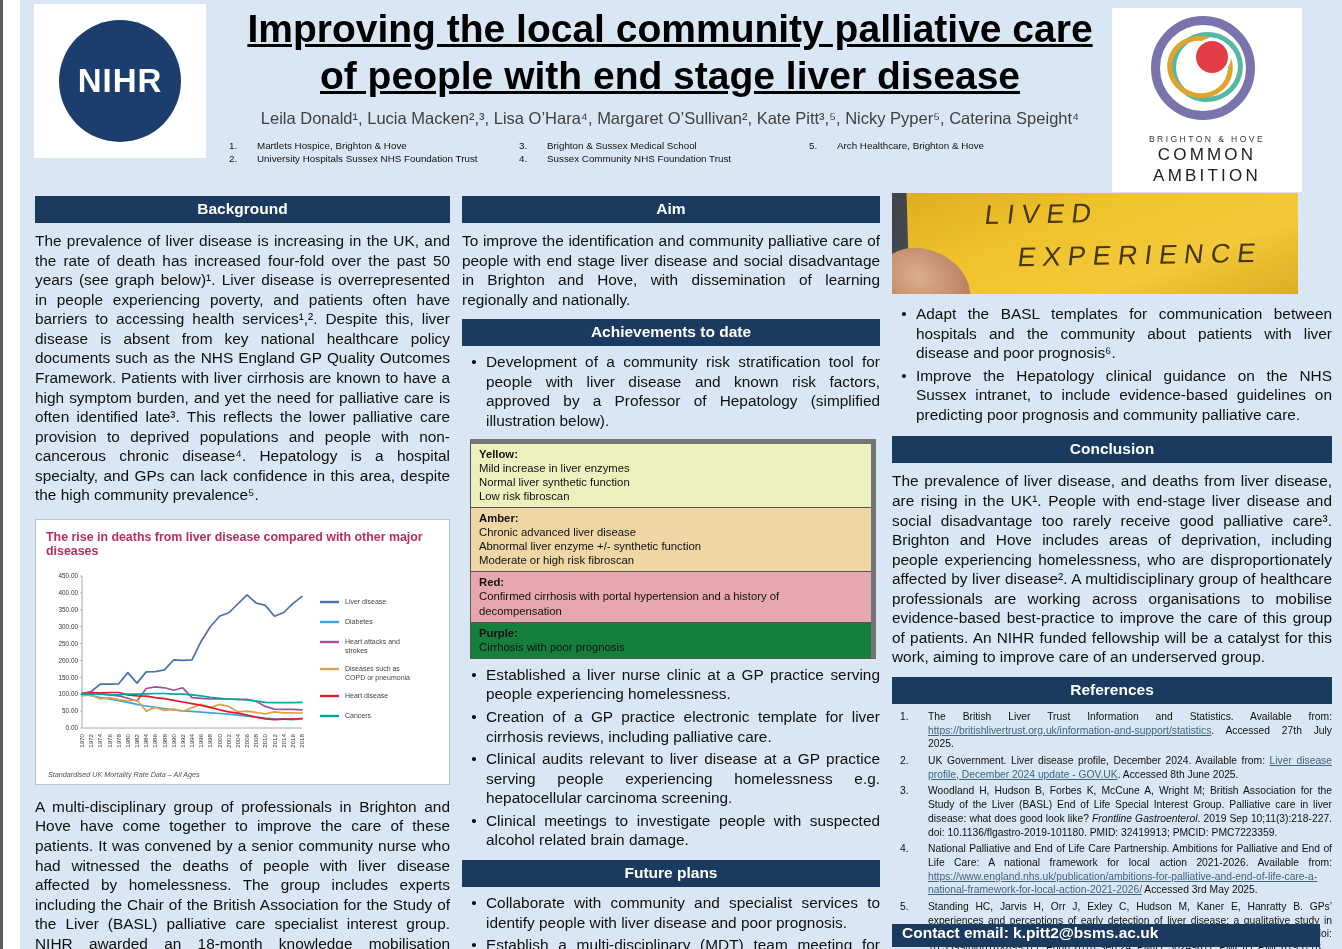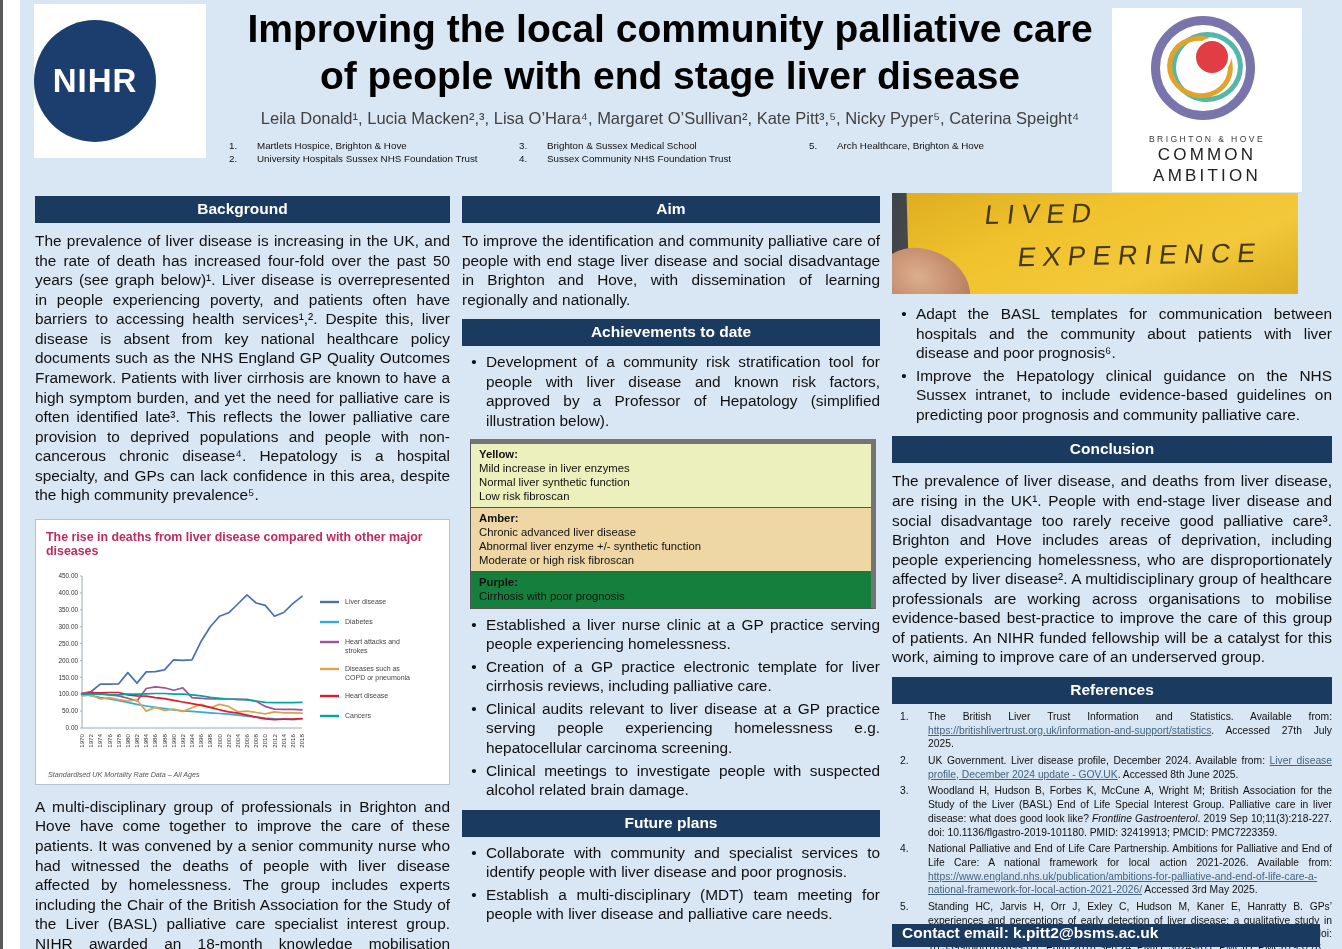--- a/index.html
+++ b/index.html
@@ -2,25 +2,25 @@
 <html><head>
 <meta charset="utf-8">
 <style>
   html,body{margin:0;padding:0;background:#e8e8e8;}
   *{box-sizing:border-box;font-family:"Liberation Sans",sans-serif;}
   .page{position:relative;width:1342px;height:949px;background:#ffffff;overflow:hidden;}
   .edge-strip{position:absolute;left:0;top:0;width:3px;height:100%;background:#5b5b5b;}
   .poster{position:absolute;left:20px;top:0;right:0;bottom:0;background:#d9e7f4;}
 
   
-  .nihr-box{position:absolute;left:14px;top:4px;width:172px;height:154px;background:#fff;display:flex;align-items:center;justify-content:flex-start;}
+  .nihr-box{position:absolute;left:14px;top:4px;width:172px;height:154px;background:#fff;display:flex;align-items:center;justify-content:center;}
   .nihr-circle{width:122px;height:122px;border-radius:50%;background:#1b3e6e;display:flex;align-items:center;justify-content:center;}
   .nihr-circle span{color:#fff;font-weight:bold;font-size:33px;letter-spacing:1px;}
   .title-wrap{position:absolute;left:205px;top:6px;width:890px;text-align:center;}
-  .poster-title{margin:0;font-size:39px;line-height:1.2;font-weight:bold;color:#000;}
+  .poster-title{margin:0;font-size:39px;line-height:1.2;font-weight:bold;color:#000;text-decoration:underline;}
   .authors{margin-top:9px;font-size:16.5px;color:#404040;}
   .affils{display:flex;text-align:left;margin-top:12px;padding-left:4px;}
   .af-col{display:flex;flex-direction:column;gap:2px;}
   .af-col1{width:290px;}
   .af-col2{width:290px;}
   .af-row{display:flex;font-size:9.8px;color:#111;}
   .af-n{width:16px;flex:none;}
   .af-t{padding-left:12px;}
   .ca-box{position:absolute;right:40px;top:8px;width:190px;height:184px;background:#fff;display:flex;flex-direction:column;align-items:center;}
   .ca-rings{position:relative;width:116px;height:112px;margin-top:8px;}
@@ -230,20 +230,24 @@
             <div class="risk-line">Mild increase in liver enzymes</div>
             <div class="risk-line">Normal liver synthetic function</div>
             <div class="risk-line">Low risk fibroscan</div>
           </div>
           <div class="risk-row" style="background: rgb(238, 215, 164);">
             <div class="risk-label">Amber:</div>
             <div class="risk-line">Chronic advanced liver disease</div>
             <div class="risk-line">Abnormal liver enzyme +/- synthetic function</div>
             <div class="risk-line">Moderate or high risk fibroscan</div>
           </div>
+          <div class="risk-row" style="background: rgb(231, 167, 175);">
+            <div class="risk-label">Red:</div>
+            <div class="risk-line">Confirmed cirrhosis with portal hypertension and a history of decompensation</div>
+          </div>
           <div class="risk-row" style="background: #15803d;">
             <div class="risk-label">Purple:</div>
             <div class="risk-line">Cirrhosis with poor prognosis</div>
           </div>
         </div>
 
       <div>
           <div class="b-row">
             <span class="b-dot">•</span>
             <span class="b-txt">Established a liver nurse clinic at a GP practice serving people experiencing homelessness.</span>

